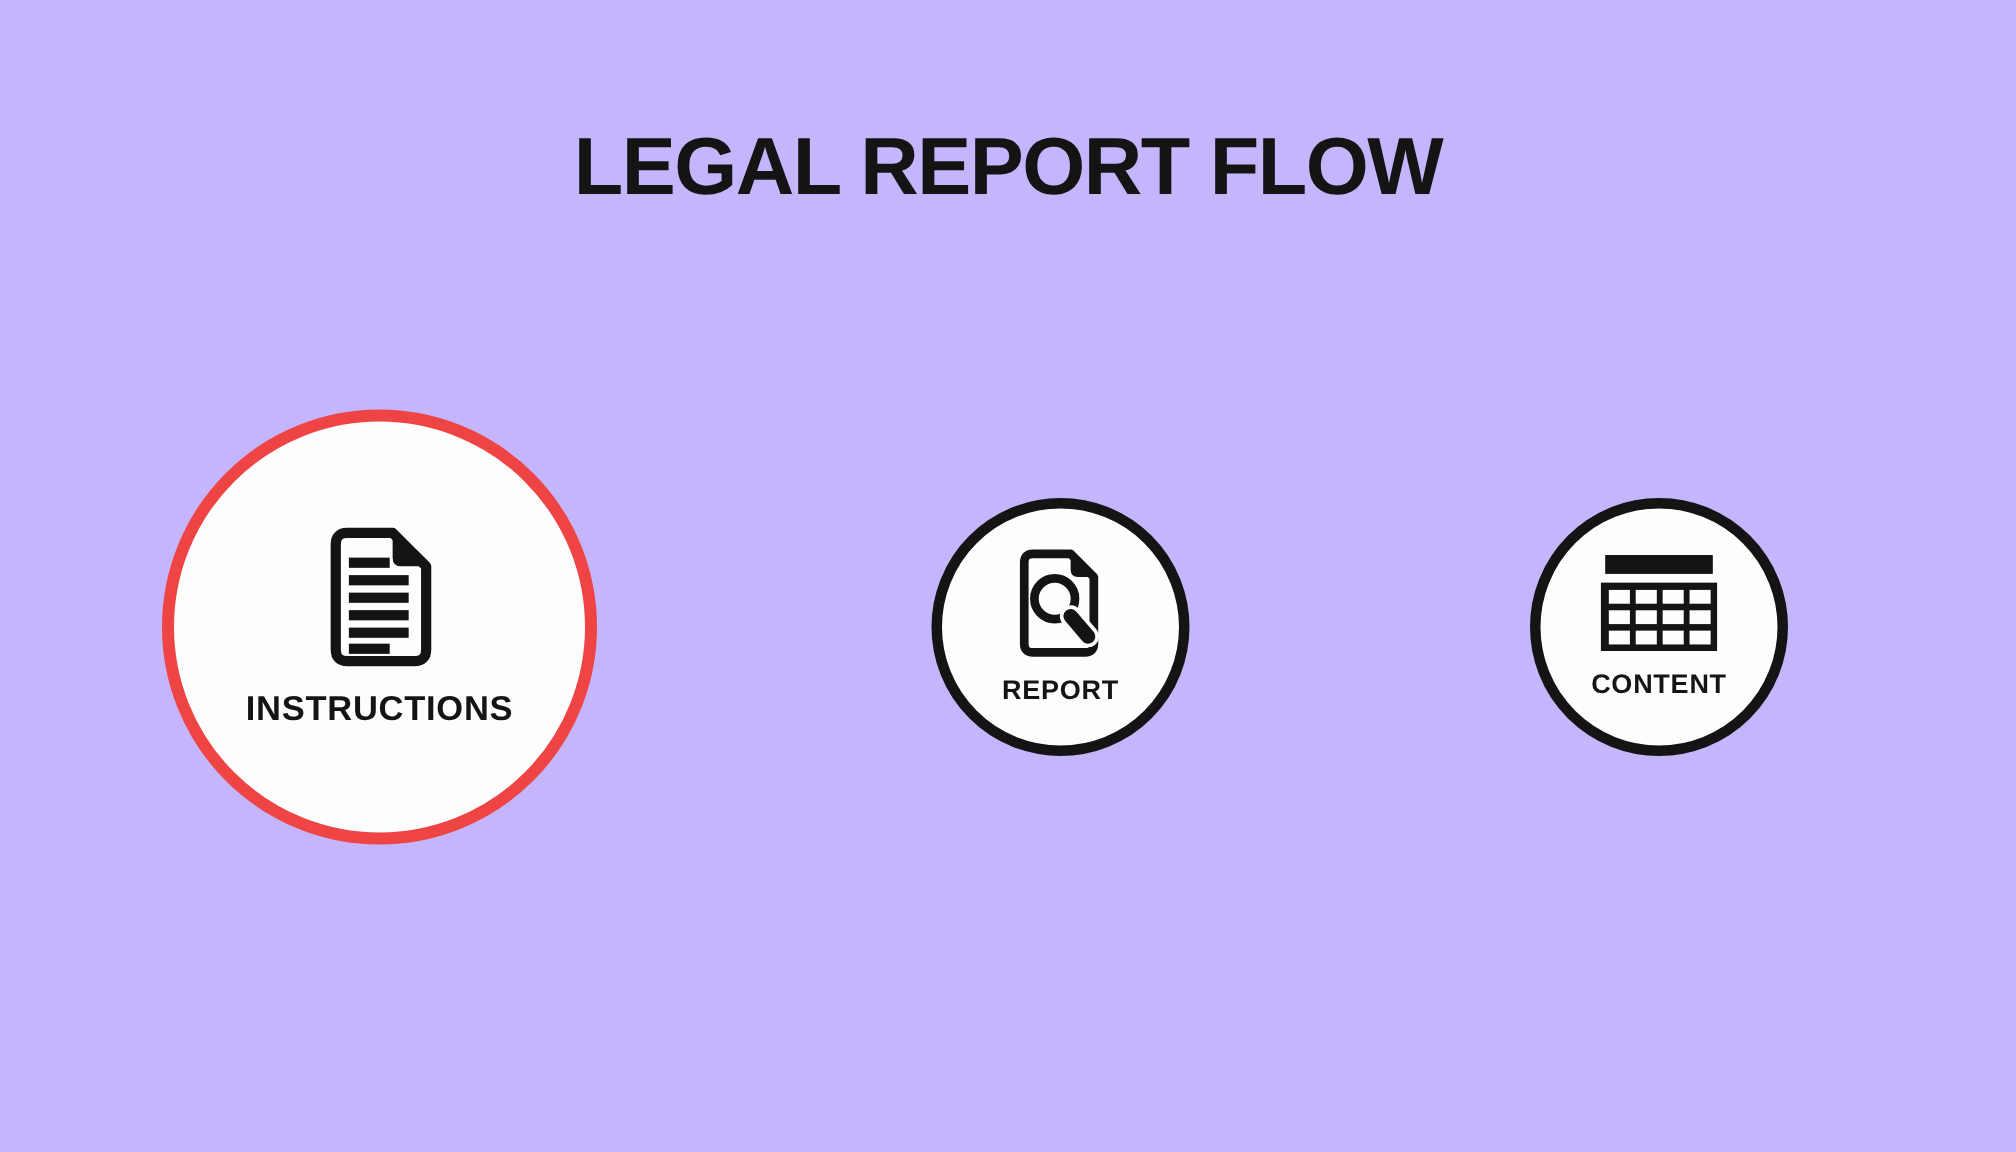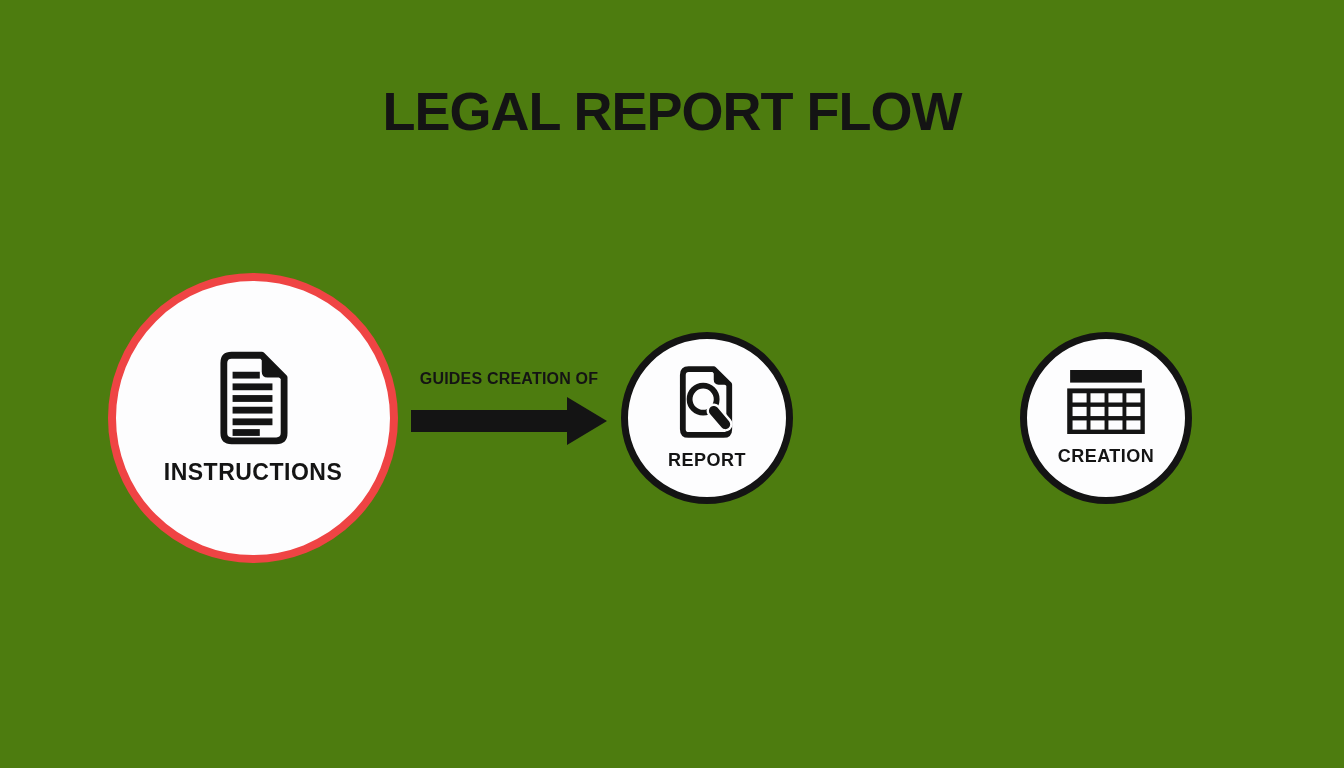--- a/index.html
+++ b/index.html
@@ -1,20 +1,20 @@
 <!DOCTYPE html>
 <html><head>
 <meta charset="utf-8">
 <style>
   html, body { margin: 0; padding: 0; }
   .canvas {
     position: relative;
     width: 1344px;
     height: 768px;
-    background: #4d7c0f;
+    background: #c4b5fd;
     overflow: hidden;
     font-family: "Liberation Sans", sans-serif;
     color: #141414;
   }
   .title {
     position: absolute;
     top: 84px;
     left: 0;
     width: 100%;
     margin: 0;
@@ -82,28 +82,20 @@
         <rect x="15" y="33" width="41" height="7" fill="#141414"></rect>
         <rect x="15" y="45" width="41" height="7" fill="#141414"></rect>
         <rect x="15" y="57" width="41" height="7" fill="#141414"></rect>
         <rect x="15" y="69" width="41" height="7" fill="#141414"></rect>
         <rect x="15" y="80" width="28" height="7" fill="#141414"></rect>
       </svg>
     </span>
     <div class="node-label">INSTRUCTIONS</div>
   </div>
 
-  <div class="connector connector-1">
-    <div class="connector-label">GUIDES CREATION OF</div>
-    <span>
-      <svg class="arrow-svg" width="196" height="50" viewBox="0 0 196 50" aria-hidden="true">
-        <polygon points="0,14 156,14 156,1 196,25 156,49 156,36 0,36" fill="#141414"></polygon>
-      </svg>
-    </span>
-  </div>
 
   <div class="node node-report">
     <span>
       <svg class="icon-svg" width="58" height="76" viewBox="0 0 60 78" aria-hidden="true">
         <path d="M11 3 H37 L53 19 V65 Q53 71 47 71 H11 Q5 71 5 65 V9 Q5 3 11 3 Z" fill="none" stroke="#141414" stroke-width="6" stroke-linejoin="round"></path>
         <path d="M37 3 L53 19 H42 Q37 19 37 14 Z" fill="#141414"></path>
         <circle cx="26" cy="34" r="14" fill="#fdfdfe" stroke="#141414" stroke-width="6"></circle>
         <line x1="37" y1="46" x2="49" y2="60" stroke="#fdfdfe" stroke-width="15" stroke-linecap="round"></line>
         <line x1="37" y1="46" x2="49" y2="60" stroke="#141414" stroke-width="10" stroke-linecap="round"></line>
       </svg>
@@ -124,16 +116,16 @@
         <rect x="5.5" y="38" width="14.5" height="9.5" fill="#fdfdfe"></rect>
         <rect x="24" y="38" width="14.5" height="9.5" fill="#fdfdfe"></rect>
         <rect x="42.5" y="38" width="14.5" height="9.5" fill="#fdfdfe"></rect>
         <rect x="61" y="38" width="14.5" height="9.5" fill="#fdfdfe"></rect>
         <rect x="5.5" y="52" width="14.5" height="9.5" fill="#fdfdfe"></rect>
         <rect x="24" y="52" width="14.5" height="9.5" fill="#fdfdfe"></rect>
         <rect x="42.5" y="52" width="14.5" height="9.5" fill="#fdfdfe"></rect>
         <rect x="61" y="52" width="14.5" height="9.5" fill="#fdfdfe"></rect>
       </svg>
     </span>
-    <div class="node-label">CREATION</div>
+    <div class="node-label">CONTENT</div>
   </div>
 
 </div>
 
 </body></html>

